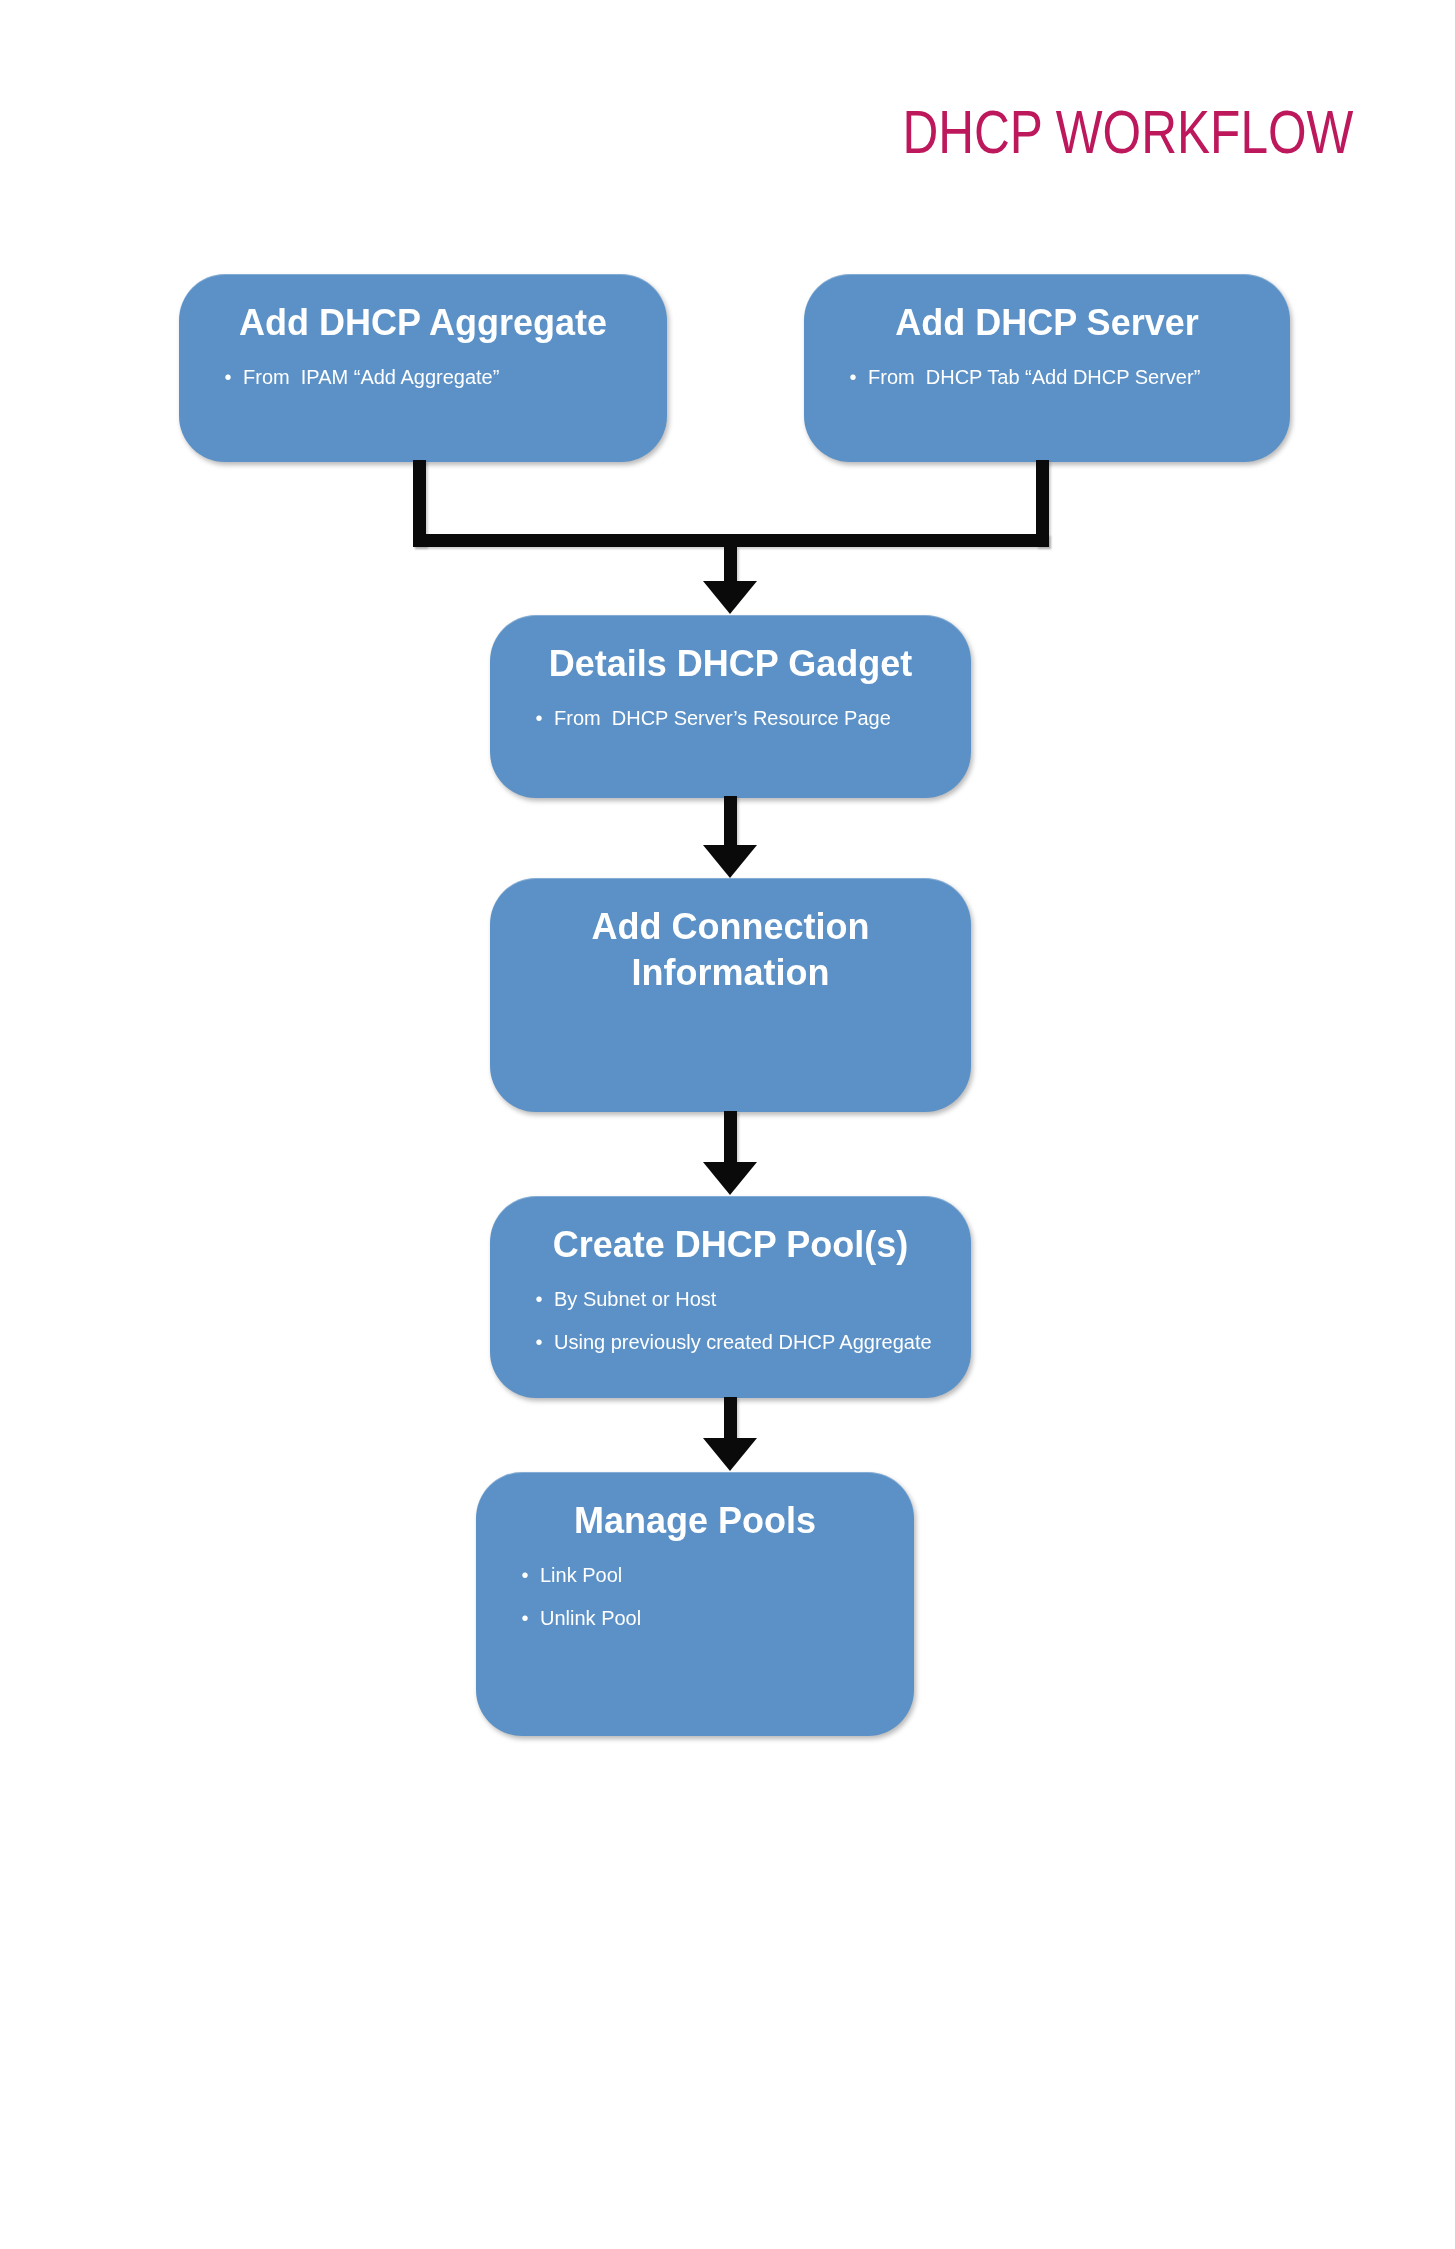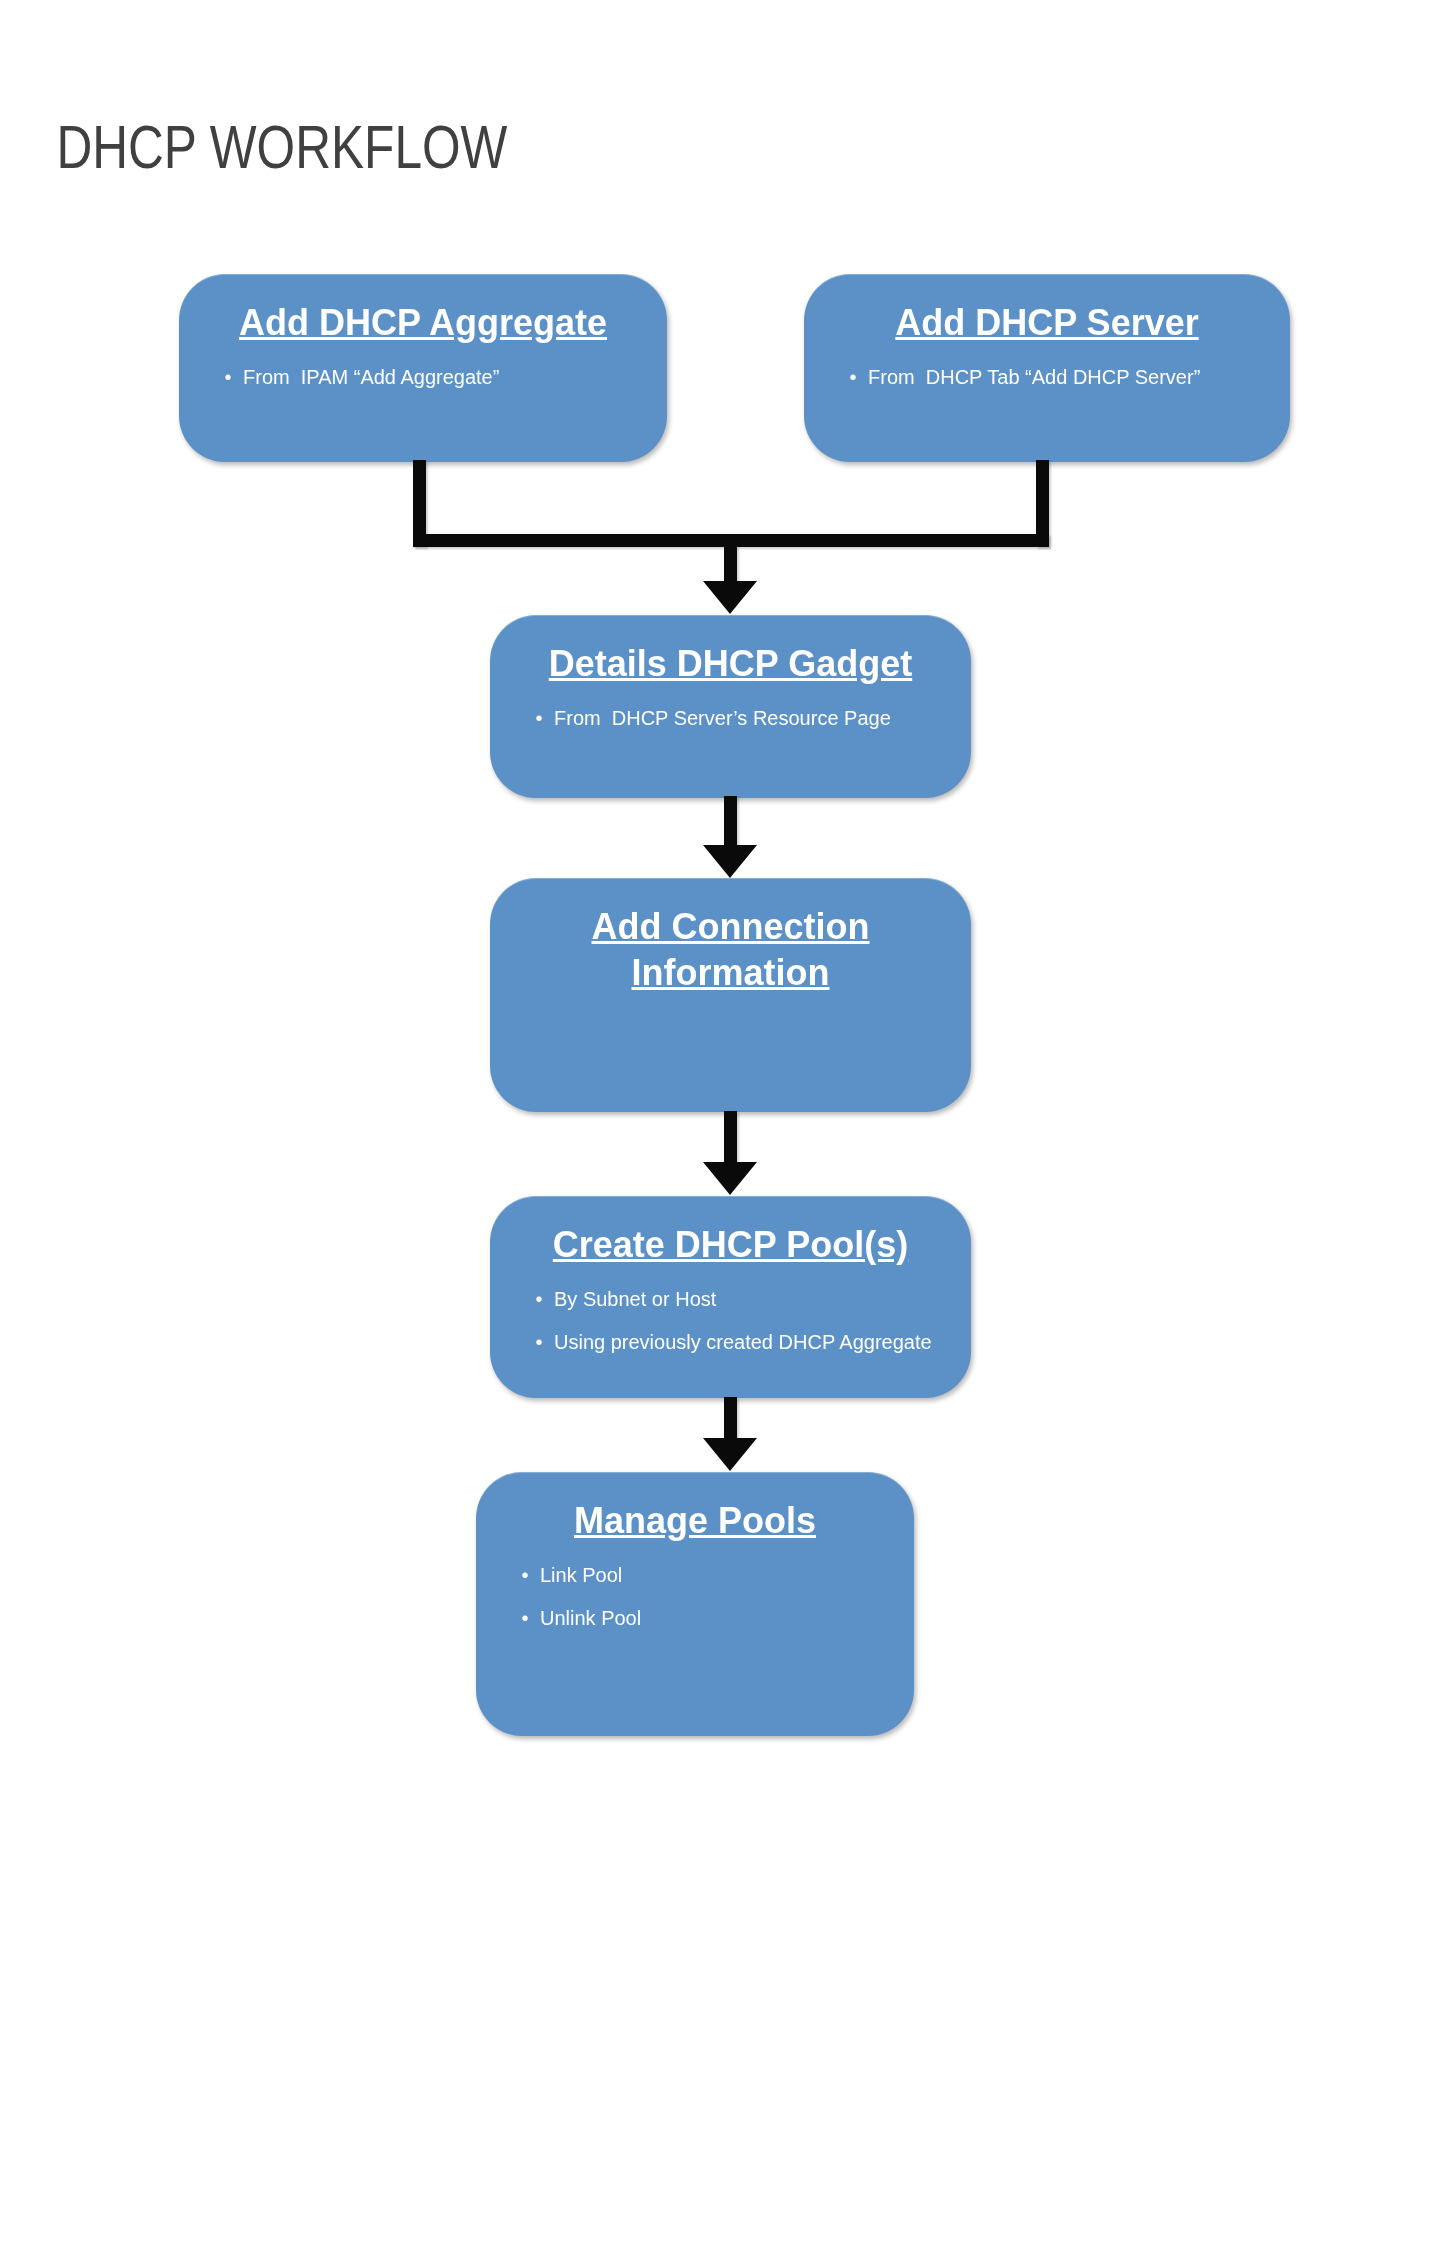--- a/index.html
+++ b/index.html
@@ -6,27 +6,27 @@
   .canvas{
     position:relative;
     width:1455px;
     height:2249px;
     background:#ffffff;
     font-family:"Liberation Sans", sans-serif;
     overflow:hidden;
   }
   .page-title{
     position:absolute;
-    left:0; top:107px;
+    left:0; top:92px;
     width:1410px;
-    text-align:left;
+    text-align:right;
     line-height:80px;
     font-size:62px;
     font-weight:400;
-    color:#404040;
+    color:#be185d;
   }
   .page-title .squeeze{
     display:inline-block;
     transform:scaleX(0.80);
     transform-origin:center;
     white-space:nowrap;
   }
   .node{
     position:absolute;
     background:#5b91c6;
@@ -36,21 +36,20 @@
     box-sizing:border-box;
     padding:26px 20px 0 20px;
   }
   .node-title{
     text-align:center;
     font-weight:bold;
     font-size:36px;
     line-height:46px;
     margin:0 auto;
     max-width:430px;
-    text-decoration:underline;
   }
   .bullets{
     margin-top:16px;
     padding-left:14px;
     padding-right:6px;
   }
   .bullet{
     display:grid;
     grid-template-columns:30px 1fr;
     margin-bottom:12px;

